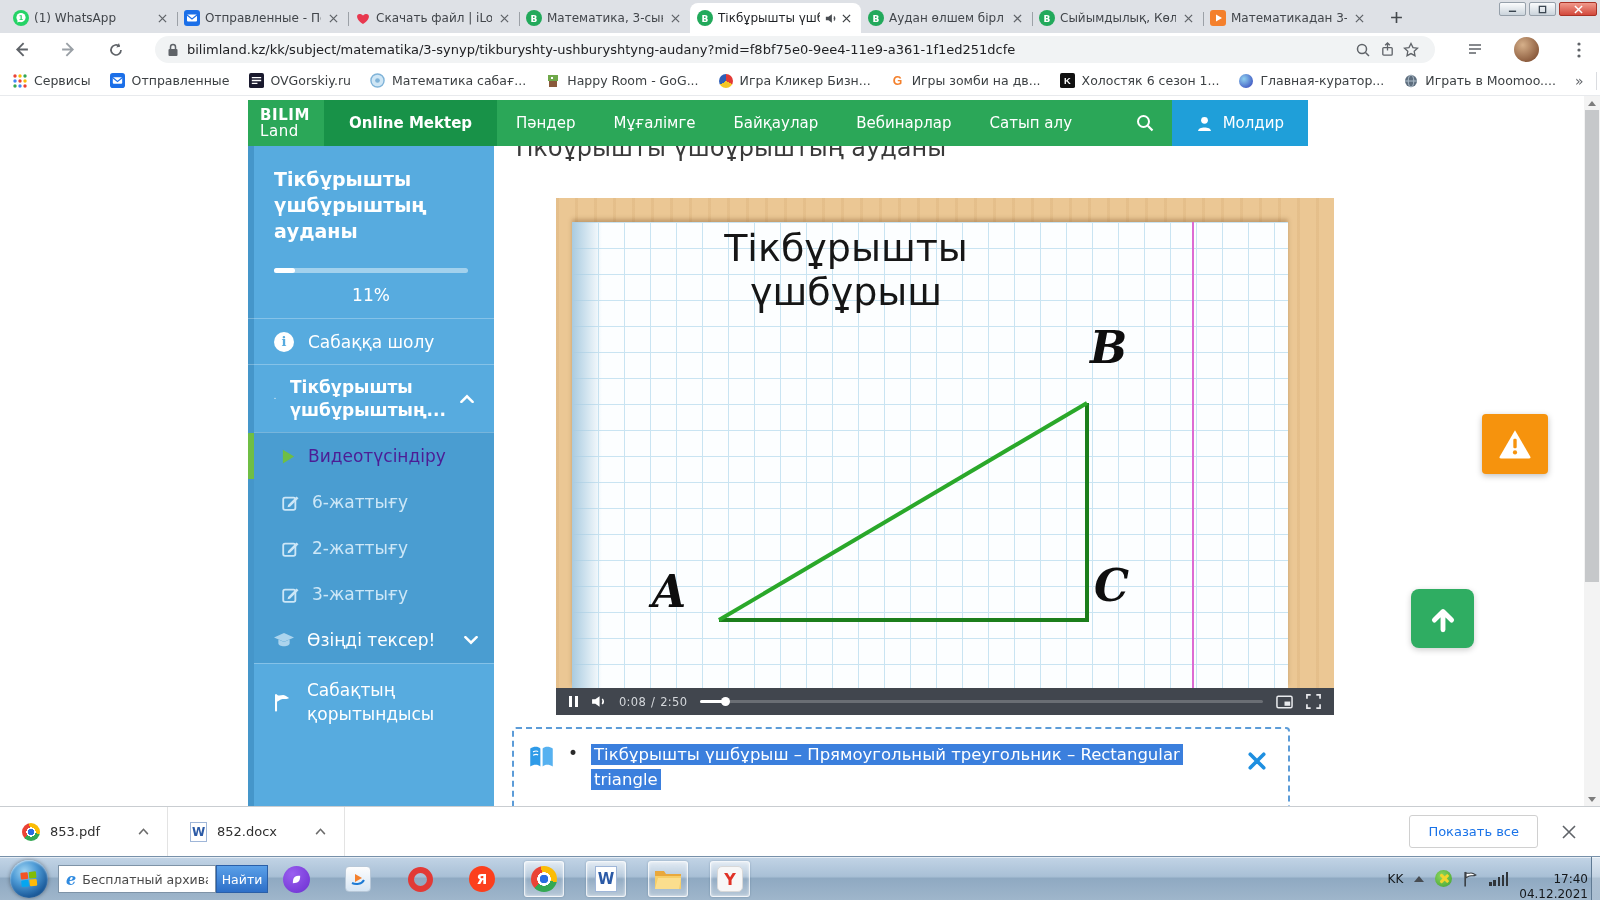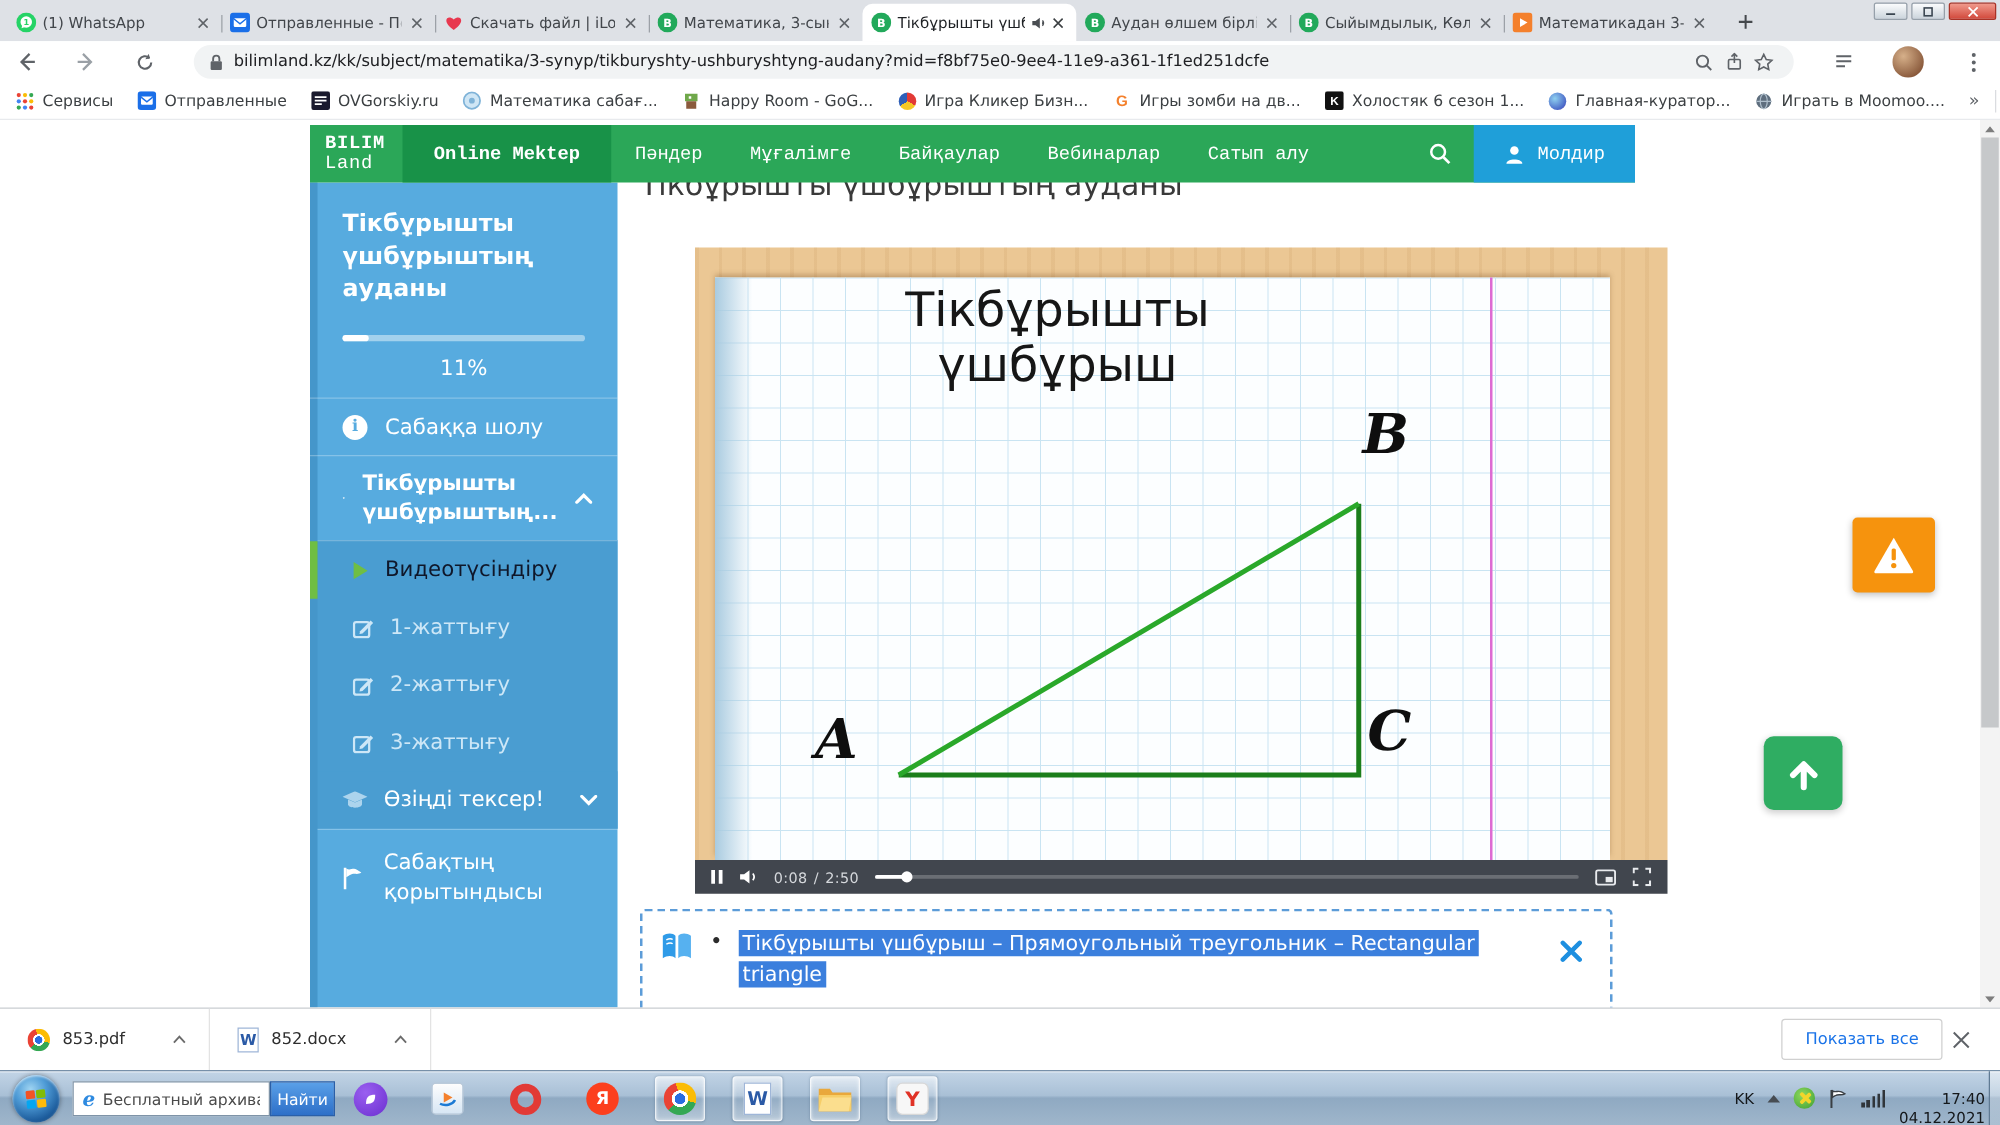--- a/index.html
+++ b/index.html
@@ -30,42 +30,42 @@
   .avatar { width:25px; height:25px; border-radius:50%; background:radial-gradient(circle at 35% 32%, #D6B08A, #8A5A3C 75%); flex:none; margin:0 6px; }
 
   
   .bookmarksbar { position:absolute; left:0; top:66px; width:1600px; height:30px; background:#fff; border-bottom:1px solid #E8EAED; display:flex; align-items:center; padding:0 12px; font-size:12.5px; color:#3C4043; }
   .bm { display:flex; align-items:center; gap:6px; margin-right:19px; white-space:nowrap; }
   .bm-ic { width:16px; height:16px; flex:none; display:flex; align-items:center; justify-content:center; }
   .bm-right { margin-left:auto; display:flex; align-items:center; gap:12px; }
   .bm-divider { width:1px; height:18px; background:#DADCE0; }
 
   
-  .site-header { position:absolute; left:248px; top:100px; width:1060px; height:46px; background:#2BA758; display:flex; align-items:stretch; z-index:6; color:#fff;font-family:Liberation Mono, monospace; }
+  .site-header { position:absolute; left:248px; top:100px; width:1060px; height:46px; background:#2BA758; display:flex; align-items:stretch; z-index:6; color:#fff; }
   .logo { display:flex; flex-direction:column; justify-content:center; padding:0 14px 0 12px; font-size:15px; line-height:16px; letter-spacing:.6px; }
   .nav-item { display:flex; align-items:center; padding:0 19px; font-size:15px; white-space:nowrap; }
   .nav-item.active { background:#189248; font-weight:700; padding:0 25px; }
   .hdr-search { margin-left:auto; width:54px; display:flex; align-items:center; justify-content:center; }
   .hdr-user { background:#1F9FD9; display:flex; align-items:center; gap:10px; padding:0 24px; font-size:15px; }
 
   
   .sidebar { position:absolute; left:248px; top:146px; width:246px; height:660px; background:#57ABDF; color:#fff; z-index:5; }
   .sidebar::before { content:''; position:absolute; left:0; top:0; bottom:0; width:6px; background:#4596CA; }
   .sb-title { padding:20px 18px 0 26px; font-size:19px; font-weight:700; line-height:26px; }
   .sb-progress { margin:24px 26px 0; height:5px; border-radius:3px; background:rgba(255,255,255,.45); }
   .sb-progress-fill { width:11%; height:5px; border-radius:3px; background:#fff; }
   .sb-pct { text-align:center; margin-top:12px; font-size:17px; padding-bottom:13px; }
   .sb-row { display:flex; align-items:center; gap:14px; padding:0 14px 0 26px; min-height:46px; border-top:1px solid rgba(255,255,255,.28); position:relative; }
   .sb-row.section { min-height:68px; font-weight:700; }
   .sb-row .two-line { max-width:158px; line-height:23px; font-size:17px; }
   .sb-row .one-line { font-size:17px; }
   .info-badge { width:20px; height:20px; border-radius:50%; background:#fff; color:#57ABDF; display:flex; align-items:center; justify-content:center; font-family:"DejaVu Serif","Liberation Serif",serif; font-weight:700; font-size:13px; flex:none; }
   .sb-sub { background:#4A9DD1; border-top:1px solid rgba(255,255,255,.25); }
   .sb-subrow { display:flex; align-items:center; gap:13px; height:46px; padding-left:34px; font-size:17px; color:#CDE7F7; position:relative; }
-  .sb-subrow.active { color:#0f172a; }
+  .sb-subrow.active { color:#4c1d95; }
   .sb-subrow.active::before { content:''; position:absolute; left:0; top:0; bottom:0; width:6px; background:#6FBE44; }
   .sb-check { display:flex; align-items:center; gap:13px; height:46px; padding:0 16px 0 26px; font-size:17px; background:#4A9DD1;justify-content:space-between; }
   .sb-summary { display:flex; align-items:center; gap:15px; padding:14px 14px 14px 26px; border-top:1px solid rgba(255,255,255,.28); }
   .sb-summary span { max-width:160px; font-size:17px; line-height:24px; }
   .ml-auto { margin-left:auto; }
 
   
   .page-title { position:absolute; left:512px; top:134px; font-size:24px; font-weight:500; color:#3A3A3A; z-index:1; white-space:nowrap; }
 
   .video { position:absolute; left:512px; top:198px; width:778px; height:517px; z-index:1;margin-left:44px; }
@@ -97,21 +97,21 @@
   .top-btn { position:absolute; left:1411px; top:589px; width:63px; height:59px; background:#2FAD62; border-radius:8px; display:flex; align-items:center; justify-content:center; box-shadow:0 2px 6px rgba(0,0,0,.2); z-index:5; }
 
   .pg-scrollbar { position:absolute; left:1584px; top:96px; width:16px; height:710px; background:#F3F3F3; z-index:5; }
   .sb-arrow { position:absolute; left:0; width:16px; height:14px; display:flex; align-items:center; justify-content:center; }
   .sb-thumb { position:absolute; left:1px; top:14px; width:14px; height:472px; background:#C6C8CA; }
 
   
   .downloads { position:absolute; left:0; top:806px; width:1600px; height:50px; background:#fff; border-top:1px solid #C9CDD1; display:flex; align-items:center; z-index:7; }
   .dl-item { height:100%; display:flex; align-items:center; gap:10px; padding:0 18px 0 22px; border-right:1px solid #E3E3E3; font-size:13px; color:#2F2F2F; }
   .dl-chev { margin-left:28px; }
-  .dl-right { margin-left:auto; display:flex; align-items:center; gap:8px; padding-right:24px; }
+  .dl-right { margin-left:auto; display:flex; align-items:center; gap:24px; padding-right:24px; }
   .show-all { border:1px solid #D0D0D0; border-radius:3px; background:#fff; color:#1A73E8; font-size:13px; padding:8px 18px; }
   .word-ic { width:17px; height:20px; background:#fff; border:1px solid #9FB6D8; display:flex; align-items:center; justify-content:center; font-size:12px; font-weight:700; color:#2B5AA6; }
   .chrome-ic { border-radius:50%; background:radial-gradient(circle, #2A6DE0 0 23%, #fff 24% 36%, rgba(0,0,0,0) 37%), conic-gradient(from -135deg, #EA4335 0 120deg, #FBBC05 0 240deg, #34A853 0 360deg); }
 
   
   .taskbar { position:absolute; left:0; top:856px; width:1600px; height:44px; background:linear-gradient(180deg,#C2D4E6 0%,#A9C0D6 45%,#8FA9C2 50%,#9FB6CB 100%); border-top:1px solid #7790A9; box-shadow:inset 0 1px 0 rgba(255,255,255,.6); z-index:8; }
   .orb { position:absolute; left:10px; top:3px; width:38px; height:38px; border-radius:50%; background:radial-gradient(circle at 38% 30%, #9FD4F2 0%, #4E9BD6 35%, #1E5E9E 70%, #0D3A6B 100%); box-shadow:0 0 4px rgba(0,0,0,.4), inset 0 1px 2px rgba(255,255,255,.7); display:flex; align-items:center; justify-content:center; }
   .tb-search { position:absolute; left:58px; top:8px; height:28px; display:flex; }
   .tb-box { width:158px; background:#fff; border:1px solid #7E93A7; display:flex; align-items:center; gap:6px; padding:0 7px; font-size:12.5px; color:#4A4A4A; }
   .ie-e { font-family:"DejaVu Serif","Liberation Serif",serif; font-style:italic; font-weight:700; font-size:16px; color:#2E8AE0; }
@@ -492,21 +492,21 @@
         <svg width="13" height="15" viewBox="0 0 10 12">
             <path d="M0.5 0.5 L9.5 6 L0.5 11.5 Z" fill="#6FBE44"></path>
           </svg>
         <span>Видеотүсіндіру</span>
       </div>
       <div class="sb-subrow">
         <svg width="17" height="17" viewBox="0 0 14 14">
             <rect x="1" y="3" width="10" height="10" rx="1.5" fill="none" stroke="currentColor" stroke-width="1.5"></rect>
             <path d="M5 9 L12 2 L13.6 3.6 L6.6 10.6 L4.6 10.9 Z" fill="currentColor"></path>
           </svg>
-        <span>1-жаттығу</span>
+        <span>6-жаттығу</span>
       </div>
       <div class="sb-subrow">
         <svg width="17" height="17" viewBox="0 0 14 14">
             <rect x="1" y="3" width="10" height="10" rx="1.5" fill="none" stroke="currentColor" stroke-width="1.5"></rect>
             <path d="M5 9 L12 2 L13.6 3.6 L6.6 10.6 L4.6 10.9 Z" fill="currentColor"></path>
           </svg>
         <span>2-жаттығу</span>
       </div>
       <div class="sb-subrow">
         <svg width="17" height="17" viewBox="0 0 14 14">

